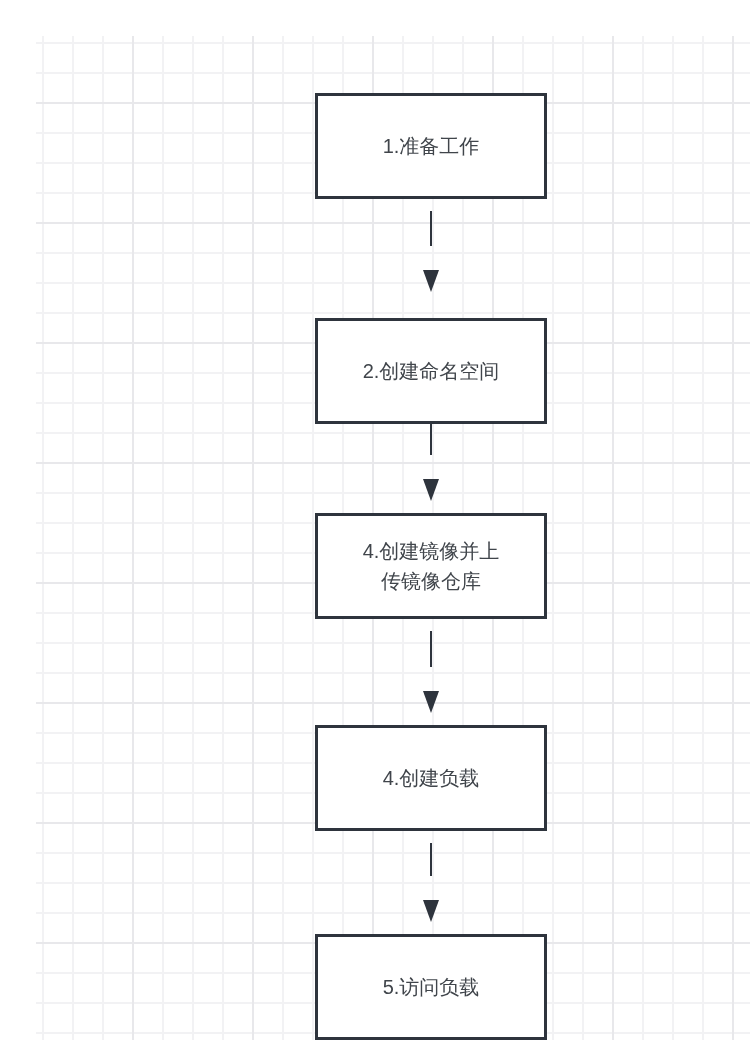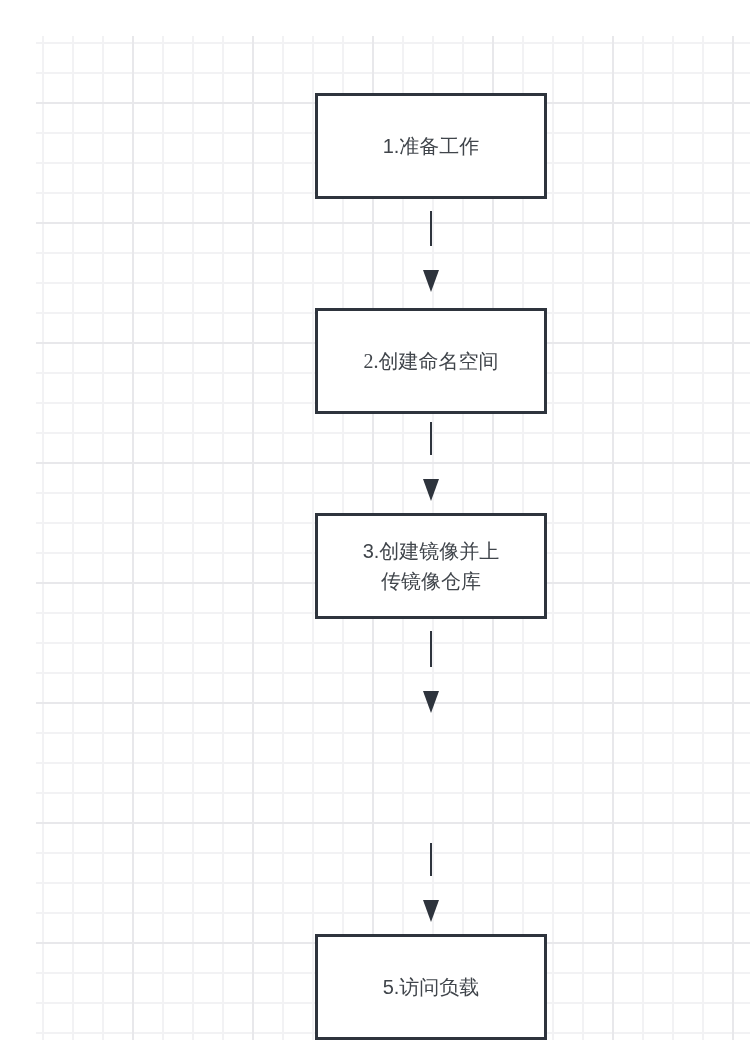--- a/index.html
+++ b/index.html
@@ -40,21 +40,21 @@
     justify-content: center;
     text-align: center;
   }
   .node-label {
     font-size: 20px;
     line-height: 30px;
     color: var(--text);
     white-space: pre-line;
   }
   .n1 { top: 45px;  }
-  .n2 { top: 260px; font-family: Liberation Serif, serif; }
+  .n2 { top: 270px; }
   .n3 { top: 465px; }
   .n4 { top: 677px; }
   .n5 { top: 886px; text-align: center; }
 
   .arrow {
     position: absolute;
     left: 374.5px;
     width: 16px;
     display: flex;
     flex-direction: column;
@@ -95,29 +95,32 @@
   <div class="node n2">
     <span class="node-label">2.创建命名空间</span>
   </div>
 
   <div class="arrow a2">
     <div class="arrow-line"></div>
     <div class="arrow-head"></div>
   </div>
 
   <div class="node n3">
-    <span class="node-label">3.创建镜像并上
+    <span class="node-label">4.创建镜像并上
 传镜像仓库</span>
   </div>
 
   <div class="arrow a3">
     <div class="arrow-line"></div>
     <div class="arrow-head"></div>
   </div>
 
+  <div class="node n4">
+    <span class="node-label">4.创建负载</span>
+  </div>
 
   <div class="arrow a4">
     <div class="arrow-line"></div>
     <div class="arrow-head"></div>
   </div>
 
   <div class="node n5">
     <span class="node-label">5.访问负载</span>
   </div>
 

